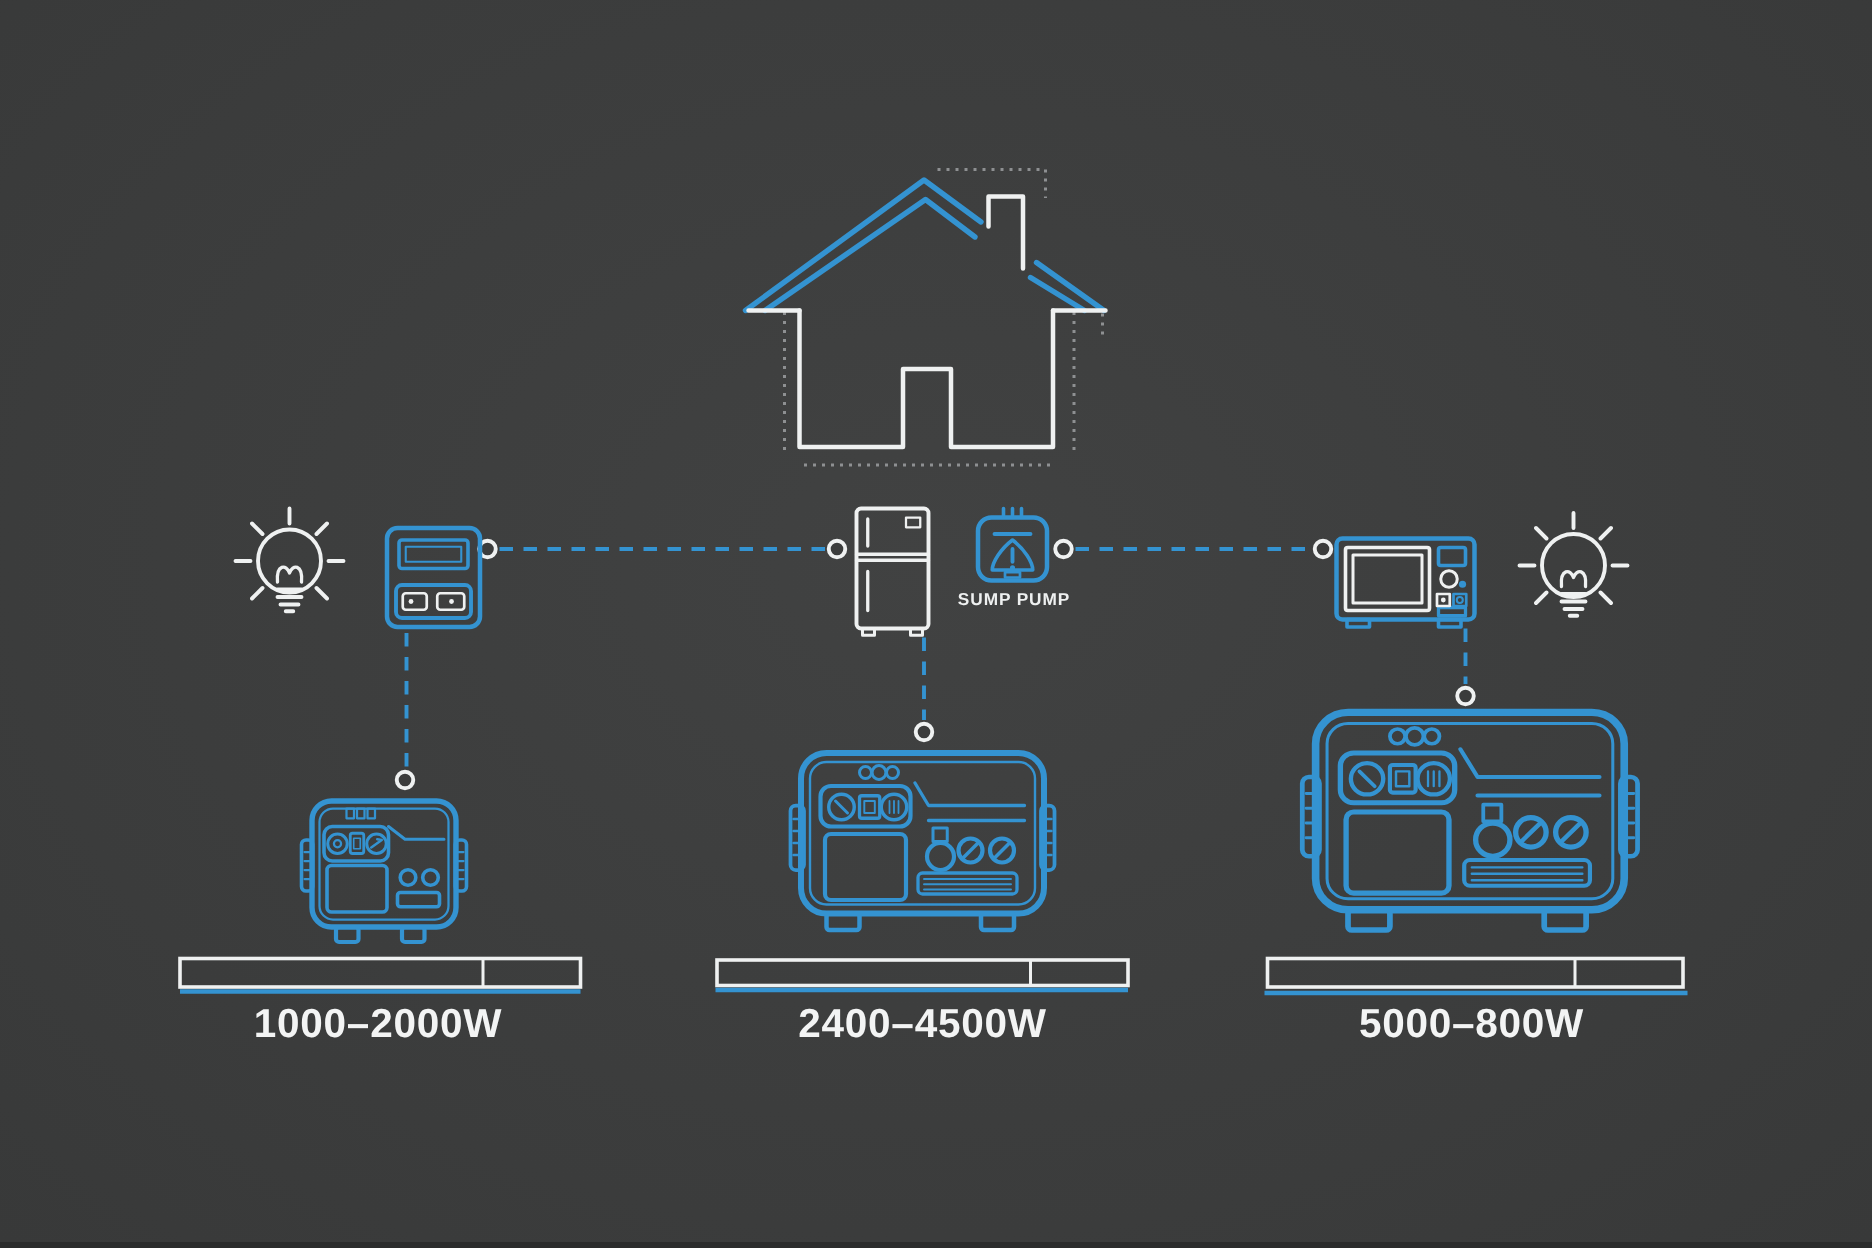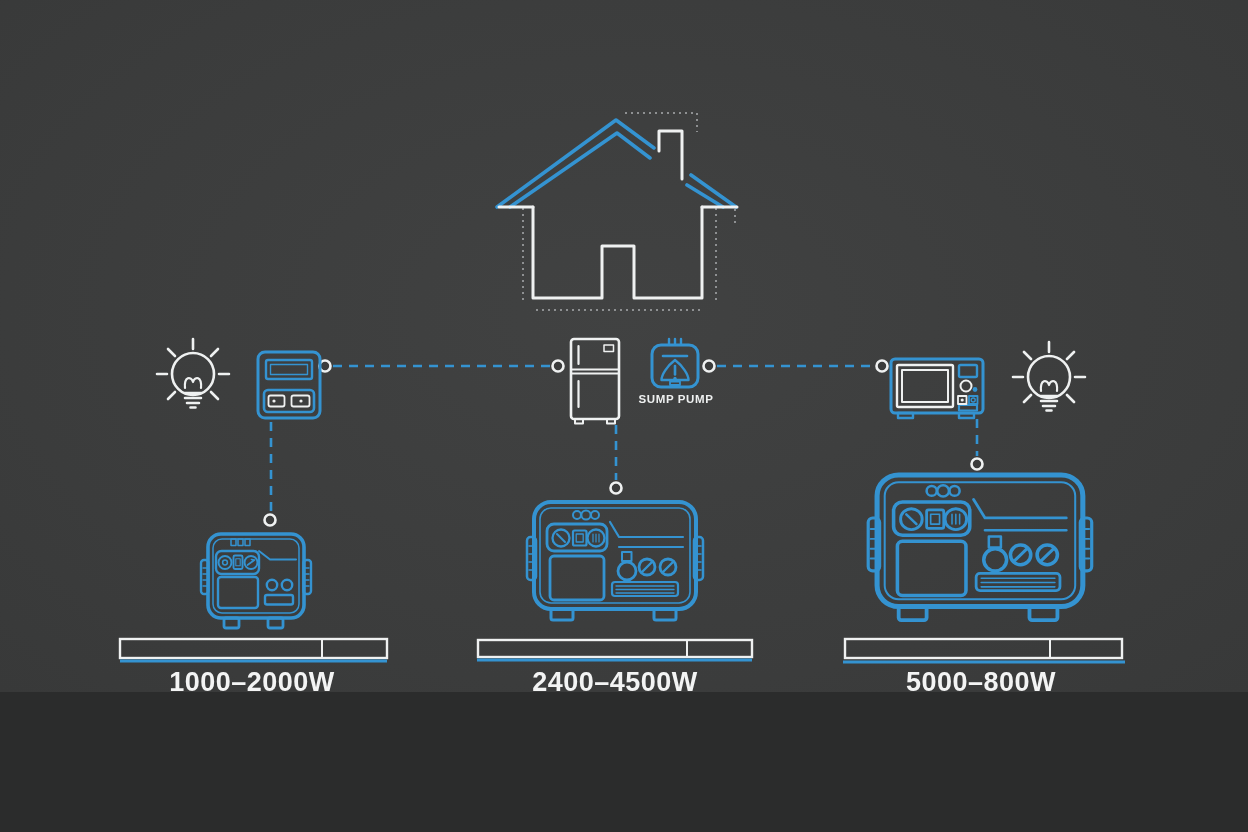--- a/index.html
+++ b/index.html
@@ -1,18 +1,18 @@
 <!DOCTYPE html>
 <html><head>
 <meta charset="utf-8">
 <style>
   html,body{margin:0;padding:0;background:#2b2c2c;}
   .stage{
     position:relative;
-    width:1248px;height:692px;
+    width:1248px;height:828px;
     background:radial-gradient(ellipse at 50% 45%, #414242 0%, #3b3c3c 70%, #383939 100%);
     overflow:hidden;
     font-family:"Liberation Sans", sans-serif;
   }
   .stage svg{position:absolute;left:0;top:0;}
   
   .b{stroke:#3493d1;fill:none;}
   .w{stroke:#eff1f1;fill:none;}
   .g{stroke:#8e9092;fill:none;}
   .round{stroke-linecap:round;stroke-linejoin:round;}

